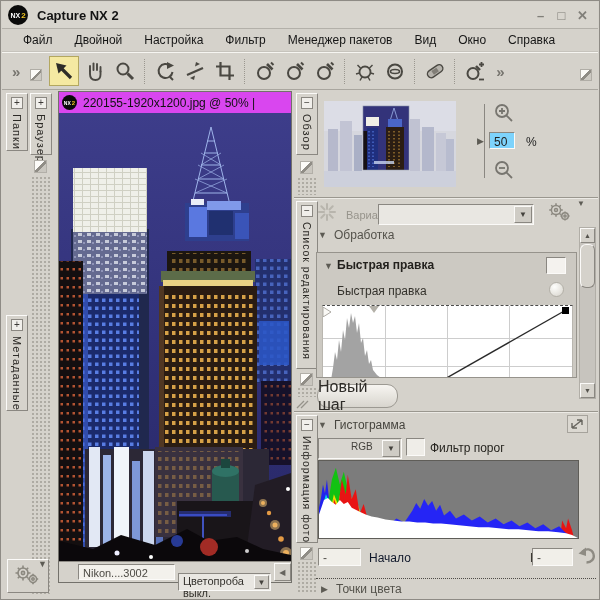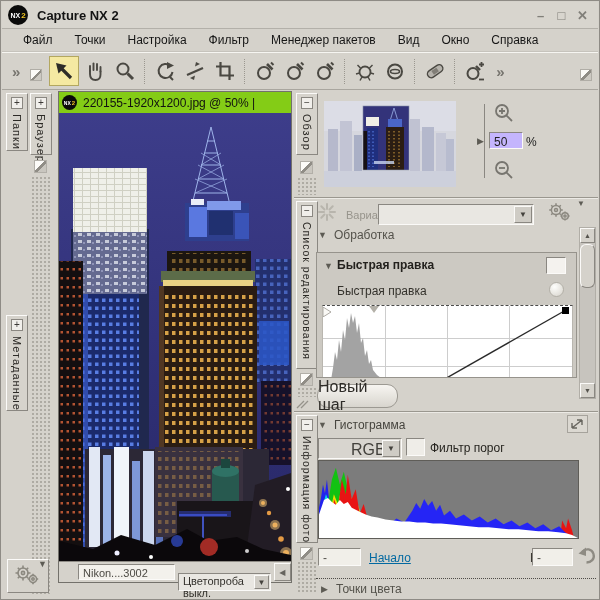--- a/index.html
+++ b/index.html
@@ -40,21 +40,21 @@
   .dots{background-image:radial-gradient(#aeaba3 0.8px,transparent 0.95px);background-size:4px 4px;}
   .tri{color:#5d5b54;font-size:9px;line-height:9px;}
   .field{font-size:11px;color:#43413c;padding:2px 0 0 4px;box-sizing:border-box;}
   .ddbtn{position:absolute;right:1px;top:1px;bottom:1px;width:16px;background:#cfccc5;
          border:1px solid;border-color:#fbfaf8 #8a8781 #8a8781 #fbfaf8;
          display:flex;align-items:center;justify-content:center;font-size:8px;color:#44423d;}
   .seclabel{font-size:12px;color:#54524b;}
   
   #imgwin{position:absolute;left:57px;top:90px;width:234px;height:492px;background:#d5d2cb;
           border:1px solid #73716b;box-sizing:border-box;}
-  #ititle{height:21px;background:#84cc16;border-bottom:1px solid #d946ef;display:flex;align-items:center;}
+  #ititle{height:21px;background:#d946ef;border-bottom:1px solid #d946ef;display:flex;align-items:center;}
   #ititle .appicon{width:15px;height:15px;font-size:5px;margin-left:3px;}
   #ititle .appicon b{font-size:6px;}
   #ititle span{margin-left:6px;font-size:12px;color:#111;white-space:nowrap;}
   #icanvas{position:absolute;left:0;top:21px;width:232px;height:449px;overflow:hidden;}
   #istatus{position:absolute;left:0;bottom:0;width:232px;height:20px;background:#d5d2cb;
            border-top:1px solid #8e8b85;display:flex;align-items:center;}
   
   .hdiv{position:absolute;left:293px;right:1px;height:0;border-top:1px solid #9a978f;border-bottom:1px solid #eceae5;}
   .thumbwrap{position:absolute;left:323px;top:100px;width:132px;height:86px;}
   .zicon{stroke:#77756f;fill:none;stroke-width:1.8;}
@@ -82,21 +82,21 @@
     <div class="title">Capture NX 2</div>
     <div class="wctrls">
       <div class="wbtn">–</div>
       <div class="wbtn">□</div>
       <div class="wbtn">✕</div>
     </div>
   </div>
 
   <div class="menubar">
     <div class="mitem">Файл</div>
-    <div class="mitem">Точки</div>
+    <div class="mitem">Двойной</div>
     <div class="mitem">Настройка</div>
     <div class="mitem">Фильтр</div>
     <div class="mitem">Менеджер пакетов</div>
     <div class="mitem">Вид</div>
     <div class="mitem">Окно</div>
     <div class="mitem">Справка</div>
   </div>
 
   <div class="toolbar">
     <div class="chev">»</div>
@@ -385,21 +385,21 @@
   </div>
   <div style="position:absolute;left:483px;top:103px;height:74px;border-left:1px solid #8a8781;"></div>
   <div style="position:absolute;left:492px;top:101px;">
     <svg width="22" height="22" viewBox="0 0 22 22" class="zicon">
         <circle cx="9" cy="9" r="6"></circle>
         <path d="M13.6 13.6 L19 19"></path>
         <path d="M6 9 h6 M9 6 v6"></path>
       </svg>
   </div>
   <div class="tri" style="position:absolute;left:476px;top:136px;">▶</div>
-  <div class="sunken field" style="position:absolute;left:488px;top:131px;width:34px;height:17px;background:#c4b5fd;font-size:12px;color:#222;">50</div>
+  <div class="sunken field" style="position:absolute;left:488px;top:131px;width:26px;height:17px;background:#7dd3fc;font-size:12px;color:#222;">50</div>
   <div class="lbl12" style="left:525px;top:134px;color:#222;">%</div>
   <div style="position:absolute;left:492px;top:158px;">
     <svg width="22" height="22" viewBox="0 0 22 22" class="zicon">
         <circle cx="9" cy="9" r="6"></circle>
         <path d="M13.6 13.6 L19 19"></path>
         <path d="M6 9 h6"></path>
       </svg>
   </div>
 
   <div class="hdiv" style="top:196px;"></div>
@@ -485,42 +485,42 @@
 
   <div class="tri" style="position:absolute;left:317px;top:420px;">▼</div>
   <div class="seclabel" style="position:absolute;left:333px;top:417px;color:#47453f;">Гистограмма</div>
   <div style="position:absolute;left:566px;top:414px;width:21px;height:18px;background:#dbd8d1;border:1px solid #a6a39c;box-sizing:border-box;">
     <svg width="19" height="16" viewBox="0 0 19 16">
         <path d="M4 12 L14 4 M14 4 h-5 M14 4 v5 M4 12 h5 M4 12 v-5" stroke="#67655e" stroke-width="1.4" fill="none"></path>
       </svg>
   </div>
 
   <div class="sunken" style="position:absolute;left:317px;top:437px;width:82px;height:19px;background:#d8d5cf;">
-    <div class="field" style="font-size:16px;color:#43413c;padding-top:2px;padding-left:32px;">RGB</div>
+    <div class="field" style="font-size:10px;color:#43413c;padding-top:2px;padding-left:32px;">RGB</div>
     <div class="ddbtn">▼</div>
   </div>
   <div class="sunken" style="position:absolute;left:405px;top:437px;width:17px;height:16px;background:#efede8;"></div>
   <div class="lbl12" style="left:429px;top:440px;color:#26241f;">Фильтр порог</div>
 
   <div style="position:absolute;left:317px;top:459px;width:261px;height:79px;background:#7c7c7c;border:1px solid #5f5d58;box-sizing:border-box;">
     <svg width="259" height="77" viewBox="0 0 261 79" preserveAspectRatio="none">
       <path d="M0,79 L0,48 L2,38 L4,24 L6,33 L8,19 L10,38 L12,53 L14,68 L16,79 Z" fill="#2222ee"></path>
       <path d="M1,79 L3,49 L7,34 L11,44 L15,54 L19,64 L25,71 L31,79 Z" fill="#00e0e0"></path>
       <path d="M5,79 L9,44 L13,19 L17,7 L21,24 L25,11 L29,29 L33,44 L37,59 L43,69 L49,75 L55,79 Z" fill="#12c212"></path>
       <path d="M7,79 L11,54 L15,34 L19,44 L23,27 L27,39 L31,31 L35,49 L39,44 L43,57 L49,61 L55,67 L63,71 L71,75 L79,79 Z" fill="#f0e000"></path>
       <path d="M13,79 L15,39 L19,49 L23,19 L27,34 L29,14 L33,39 L37,29 L41,54 L45,44 L49,59 L53,64 L57,71 L61,79 Z" fill="#e81414"></path>
       <path d="M243,79 L245,61 L249,69 L251,59 L255,71 L257,79 Z" fill="#e81414"></path>
       <path d="M58,79 L64,62 L70,66 L78,59 L86,63 L94,51 L98,43 L102,49 L106,39 L110,46 L114,41 L118,51 L122,45 L126,56 L132,51 L138,59 L146,55 L154,61 L162,57 L170,63 L178,59 L186,65 L194,61 L202,67 L210,63 L218,69 L226,65 L234,71 L242,67 L248,73 L255,78 L261,79 Z" fill="#2525f5"></path>
       <path d="M98,79 L108,71 L118,73 L128,69 L138,73 L148,71 L158,73 L168,70 L178,73 L188,71 L198,74 L208,72 L218,75 L228,73 L238,76 L246,74 L253,78 L258,79 Z" fill="#e020d0"></path>
       <path d="M0,79 L0,55 L5,40 L9,38 L13,42 L17,45 L21,40 L25,44 L29,42 L33,48 L37,50 L41,52 L47,55 L53,57 L59,58 L67,60 L75,61 L83,62 L91,62 L99,63 L107,63 L115,64 L123,64 L131,65 L141,66 L151,67 L161,68 L171,68 L181,69 L191,70 L201,70 L211,71 L221,72 L231,72 L241,73 L249,74 L255,76 L261,79 Z" fill="#ffffff"></path>
     </svg>
   </div>
 
   <div class="sunken field" style="position:absolute;left:317px;top:547px;width:43px;height:18px;background:#f1efe9;font-size:12px;color:#55534d;">-</div>
-  <div class="lbl12" style="left:368px;top:550px;color:#0369a1;text-decoration:underline;">Начало</div>
+  <div class="lbl12" style="left:368px;top:550px;color:#0f172a;">Начало</div>
   <div class="lbl12" style="left:496px;top:550px;color:#3a3832;margin-left:33px;">Конец</div>
   <div class="sunken field" style="position:absolute;left:531px;top:547px;width:41px;height:18px;background:#f1efe9;font-size:12px;color:#55534d;">-</div>
   <div style="position:absolute;left:576px;top:544px;">
     <svg width="20" height="20" viewBox="0 0 20 20">
         <path d="M5 7 C9 2.5 15 4 16.5 9 C18 14 14 17.5 9.5 17.5" fill="none" stroke="#8e8b83" stroke-width="2.3"></path>
         <polygon points="1.5,8.5 9,2.5 9,11" fill="#8e8b83"></polygon>
       </svg>
   </div>
 
   <div style="position:absolute;left:315px;top:577px;width:280px;border-top:1px dotted #4e4c47;"></div>

